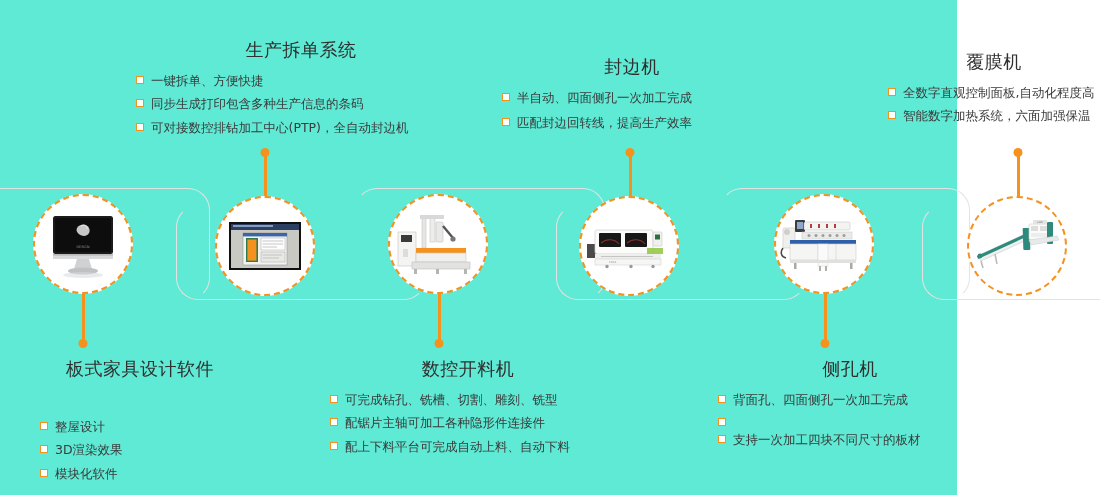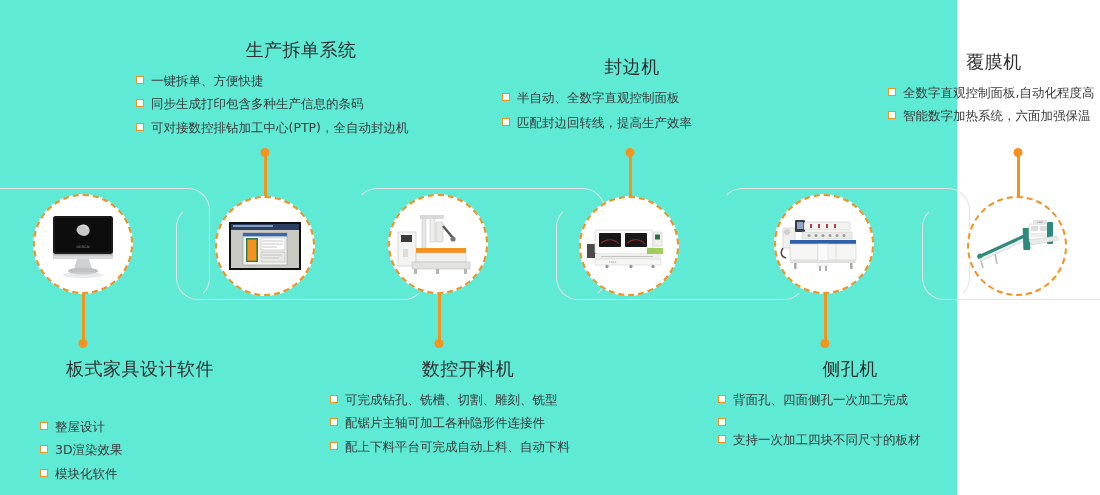--- a/index.html
+++ b/index.html
@@ -264,21 +264,21 @@
     <div class="feat">
       <span class="bullet"></span>
       <span>可对接数控排钻加工中心(PTP)，全自动封边机</span>
     </div>
   </div>
 
   <div class="block center" style="left:502px; top:55px; width:260px;">
     <div class="heading">封边机</div>
     <div class="feat">
       <span class="bullet"></span>
-      <span>半自动、全数字直观控制面板</span>
+      <span>半自动、四面侧孔一次加工完成</span>
     </div>
     <div class="feat" style="margin-top:6px;">
       <span class="bullet"></span>
       <span>匹配封边回转线，提高生产效率</span>
     </div>
   </div>
 
   <div class="block center" style="left:888px; top:50px; width:212px;">
     <div class="heading">覆膜机</div>
     <div class="feat">

